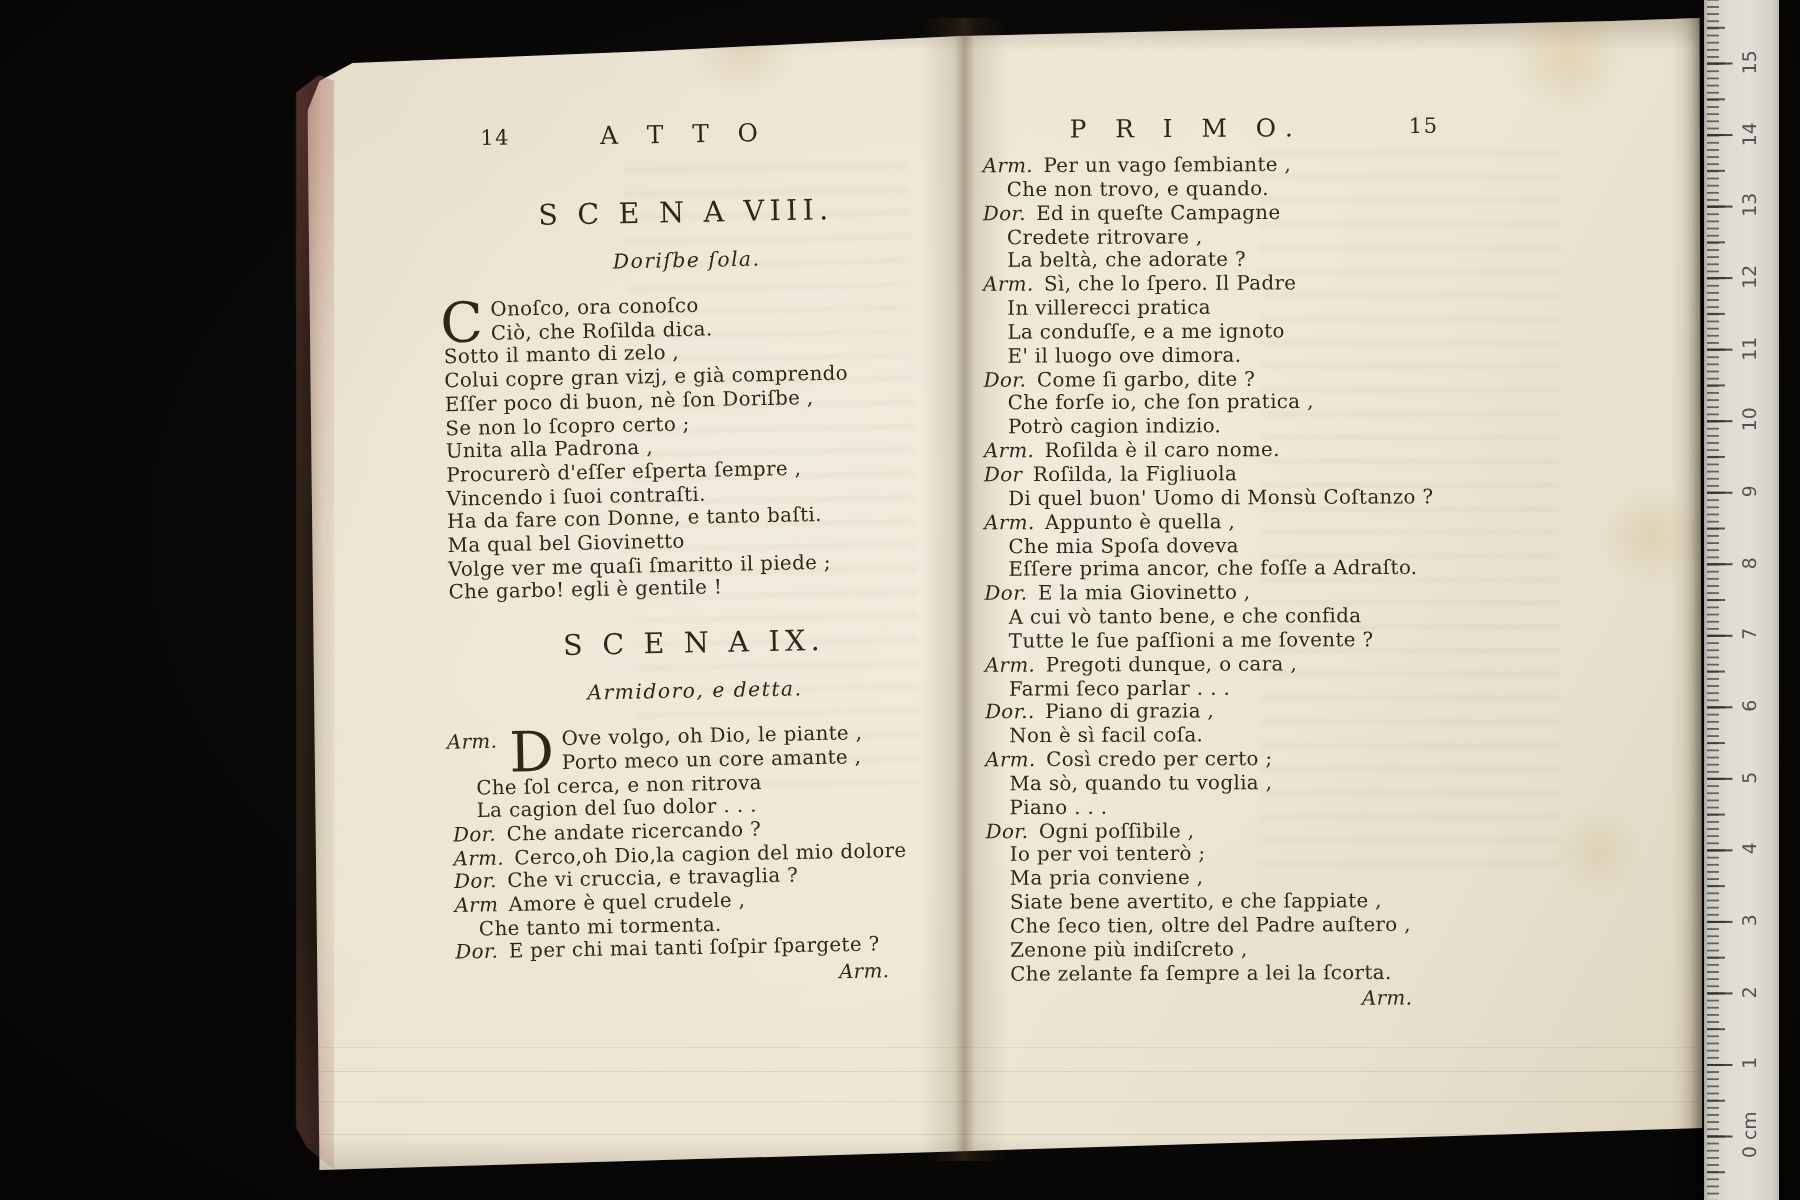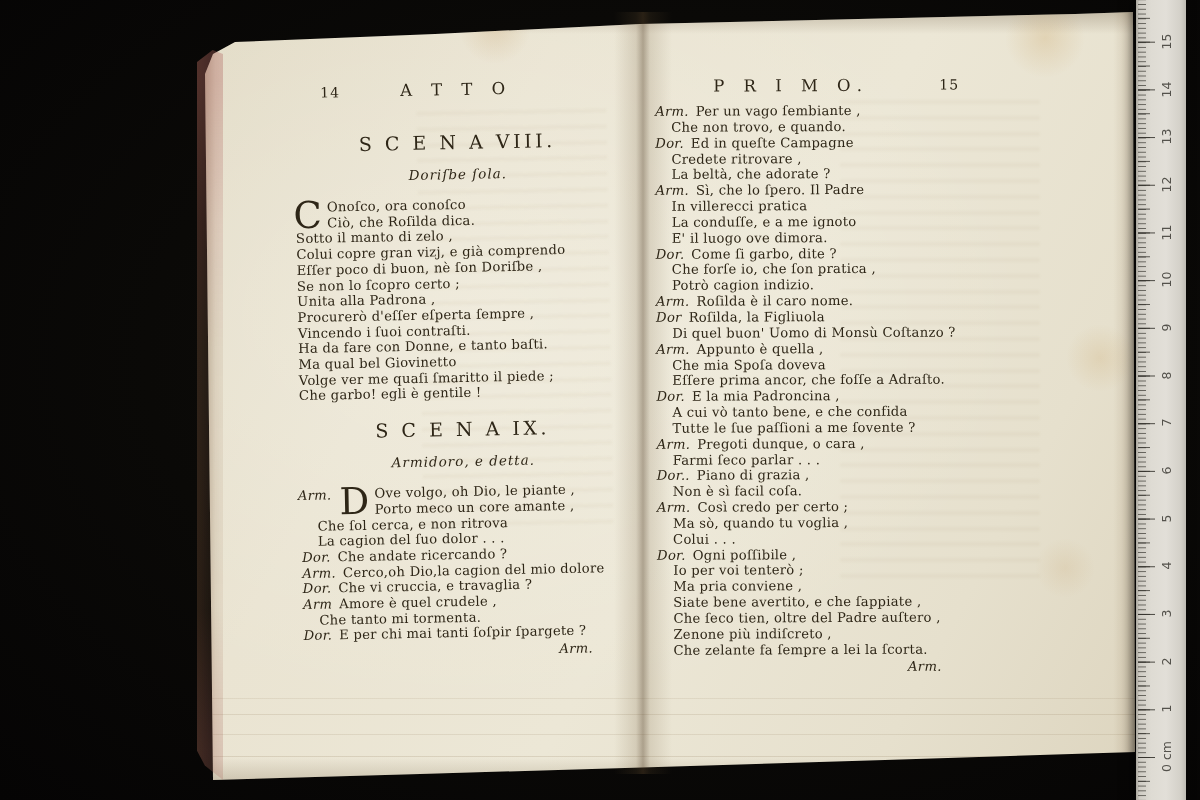--- a/index.html
+++ b/index.html
@@ -221,39 +221,39 @@
         <div class="vline"><span class="speaker">Dor</span><span class="vtext">Roſilda, la Figliuola</span></div>
 
         <div class="vline ind"><span class="vtext">Di quel buon' Uomo di Monsù Coſtanzo ?</span></div>
 
         <div class="vline"><span class="speaker">Arm.</span><span class="vtext">Appunto è quella ,</span></div>
 
         <div class="vline ind"><span class="vtext">Che mia Spoſa doveva</span></div>
 
         <div class="vline ind"><span class="vtext">Eſſere prima ancor, che foſſe a Adraſto.</span></div>
 
-        <div class="vline"><span class="speaker">Dor.</span><span class="vtext">E la mia Padroncina ,</span></div>
+        <div class="vline"><span class="speaker">Dor.</span><span class="vtext">E la mia Giovinetto ,</span></div>
 
         <div class="vline ind"><span class="vtext">A cui vò tanto bene, e che confida</span></div>
 
         <div class="vline ind"><span class="vtext">Tutte le ſue paſſioni a me ſovente ?</span></div>
 
         <div class="vline"><span class="speaker">Arm.</span><span class="vtext">Pregoti dunque, o cara ,</span></div>
 
         <div class="vline ind"><span class="vtext">Farmi ſeco parlar . . .</span></div>
 
         <div class="vline"><span class="speaker">Dor..</span><span class="vtext">Piano di grazia ,</span></div>
 
         <div class="vline ind"><span class="vtext">Non è sì facil coſa.</span></div>
 
         <div class="vline"><span class="speaker">Arm.</span><span class="vtext">Così credo per certo ;</span></div>
 
         <div class="vline ind"><span class="vtext">Ma sò, quando tu voglia ,</span></div>
 
-        <div class="vline ind"><span class="vtext">Colui . . .</span></div>
+        <div class="vline ind"><span class="vtext">Piano . . .</span></div>
 
         <div class="vline"><span class="speaker">Dor.</span><span class="vtext">Ogni poſſibile ,</span></div>
 
         <div class="vline ind"><span class="vtext">Io per voi tenterò ;</span></div>
 
         <div class="vline ind"><span class="vtext">Ma pria conviene ,</span></div>
 
         <div class="vline ind"><span class="vtext">Siate bene avertito, e che ſappiate ,</span></div>
 
         <div class="vline ind"><span class="vtext">Che ſeco tien, oltre del Padre auſtero ,</span></div>

